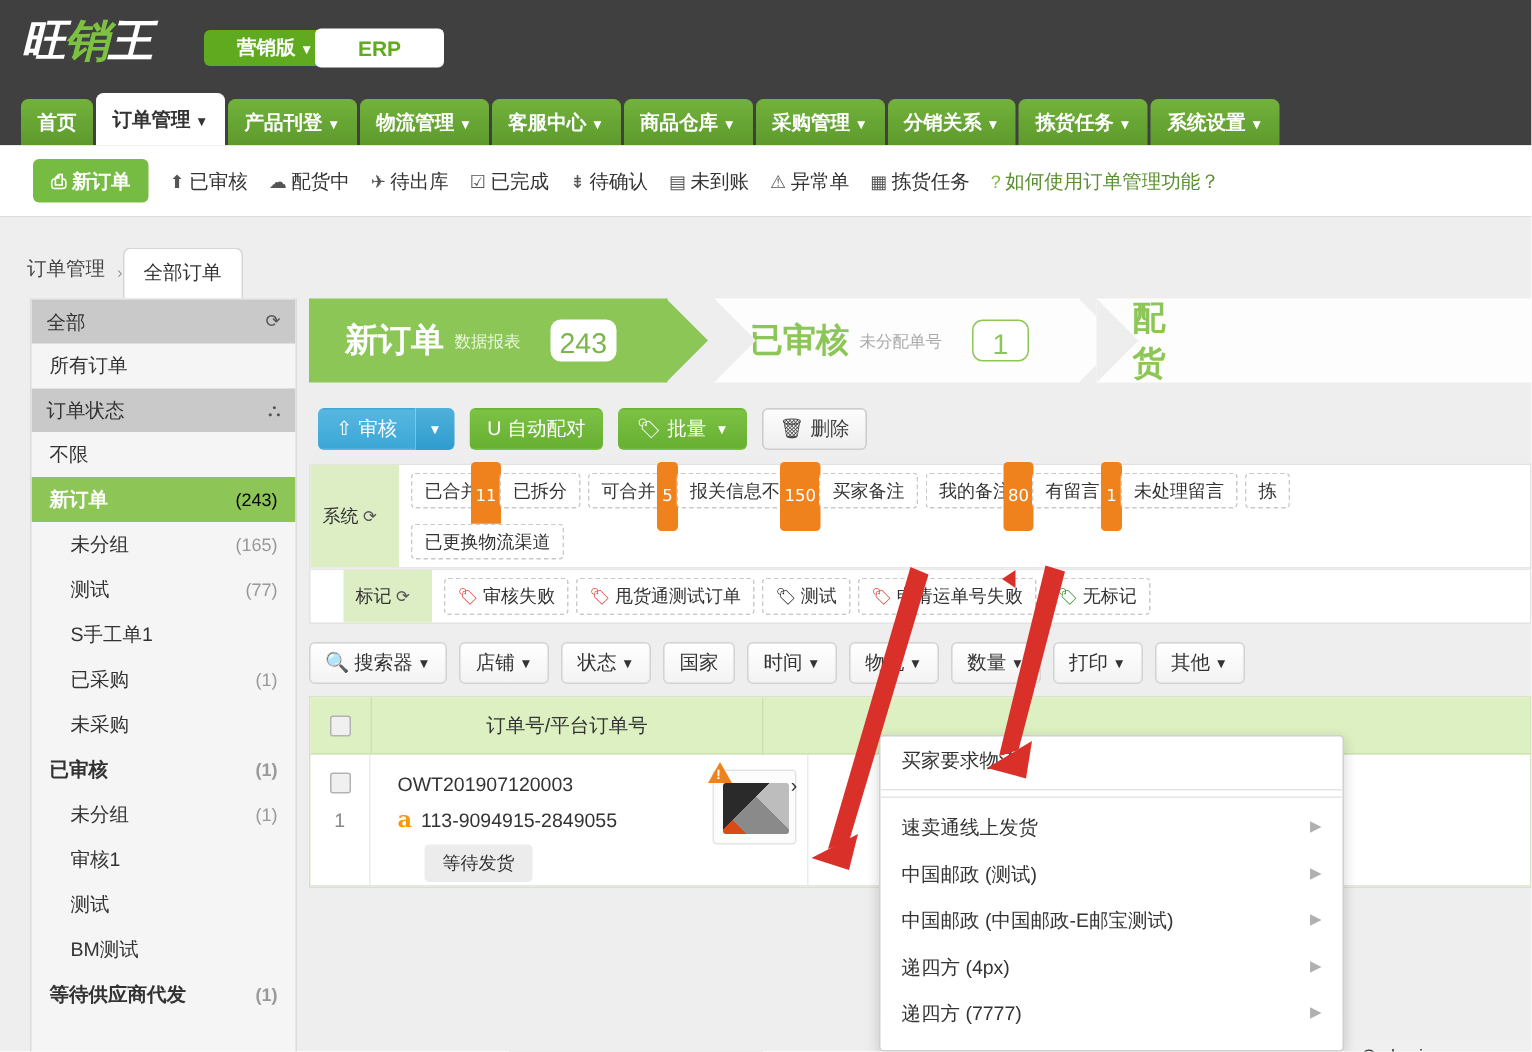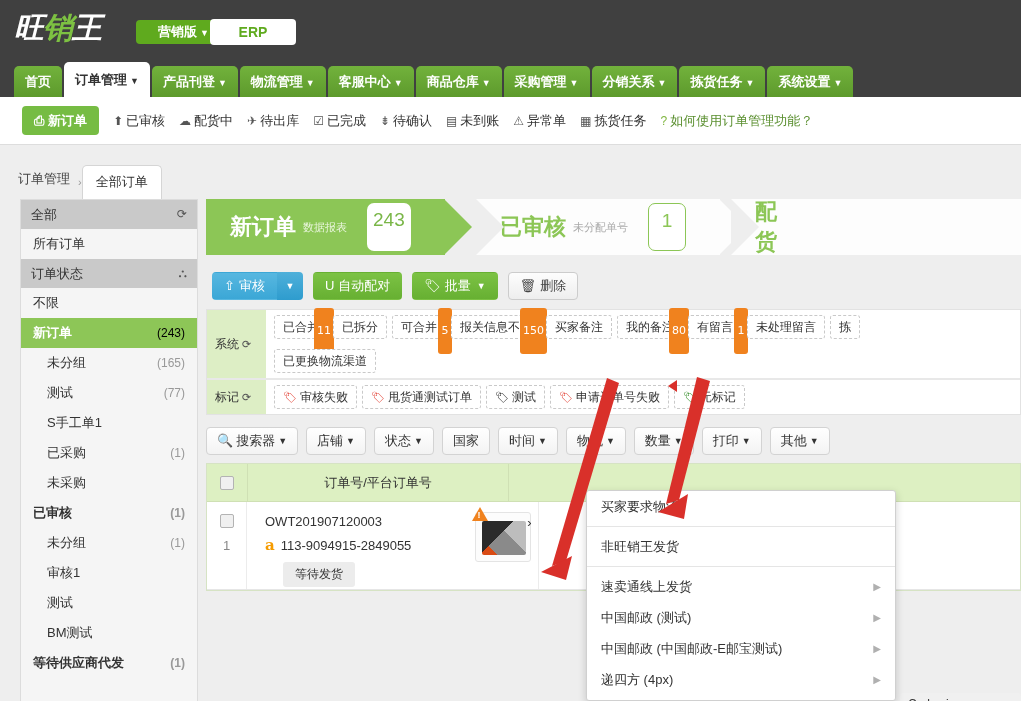--- a/index.html
+++ b/index.html
@@ -162,21 +162,21 @@
   .arrow-notch {
     position: absolute; left: 0; top: 0;
     width: 0; height: 0;
     border-top: 28px solid transparent;
     border-bottom: 28px solid transparent;
     border-left: 28px solid #eeeeee;
   }
   .flow-title { font-size: 22px; font-weight: bold; }
   .flow-sub { font-size: 11px; margin-left: 7px; }
   .flow-badge {
-    margin-left: 20px; min-width: 38px; height: 48px; line-height: 34px;
+    margin-left: 20px; min-width: 38px; height: 28px; line-height: 34px;
     text-align: center; border-radius: 7px; font-size: 19px; padding: 0 6px;
   }
   .green .flow-title { color: #fff; }
   .green .flow-sub { color: #eaf6dd; }
   .green .flow-badge { background: #fff; color: #7ab648; }
   .white .flow-title { color: #8cc656; }
   .white .flow-sub { color: #aaa; }
   .white .flow-badge { background: #fff; color: #8cc656; border: 1px solid #8cc656; }
 
   
@@ -196,21 +196,21 @@
   .btn-green { background: linear-gradient(to bottom,#7cc244,#67b032); color: #fff; }
   .btn-grey { background: linear-gradient(to bottom,#fdfdfd,#eeeeee); color: #444; border: 1px solid #ccc; }
   .btn .caret { font-size: 9px; margin-left: 2px; }
 
   
   .tagblock {
     margin-top: 4px; background: #fff; border: 1px solid #e2e2e2;
     display: flex; min-height: 52px;
   }
   .tag-rowwrap { display: flex; border-bottom: 1px solid #e8e8e8; }
-  .tag-rowwrap:last-child { border-bottom: none; }
+  .tag-rowwrap:last-child { border-bottom: none; padding-left: 22px; }
   .tag-head {
     width: 59px; min-width: 59px; background: #ddeec5;
     font-size: 12px; color: #333; display: flex; align-items: center;
     justify-content: flex-start; padding-left: 8px; gap: 3px;
   }
   .tag-head .ri { font-size: 11px; color: #555; cursor: pointer; }
   .tag-items { flex: 1; display: flex; flex-wrap: wrap; align-items: center; padding: 5px 0 5px 8px; gap: 6px 5px; }
   .tag {
     position: relative; border: 1px dashed #c9c9c9; border-radius: 3px;
     padding: 4px 8px; font-size: 12px; color: #333; cursor: pointer;
@@ -639,23 +639,20 @@
       </div>
 
     </div>
   </div>
 
   <div class="dropdown">
     <div class="dd-item">
         <span>买家要求物流</span>
       </div>
     <div class="dd-sep"></div>
-    <div class="dd-item">
-        <span>非旺销王发货</span>
-      </div>
     <div class="dd-sep"></div>
     <div class="dd-item">
         <span>速卖通线上发货</span>
         <span class="arrow">▶</span>
       </div>
     <div class="dd-item">
         <span>中国邮政 (测试)</span>
         <span class="arrow">▶</span>
       </div>
     <div class="dd-item">

